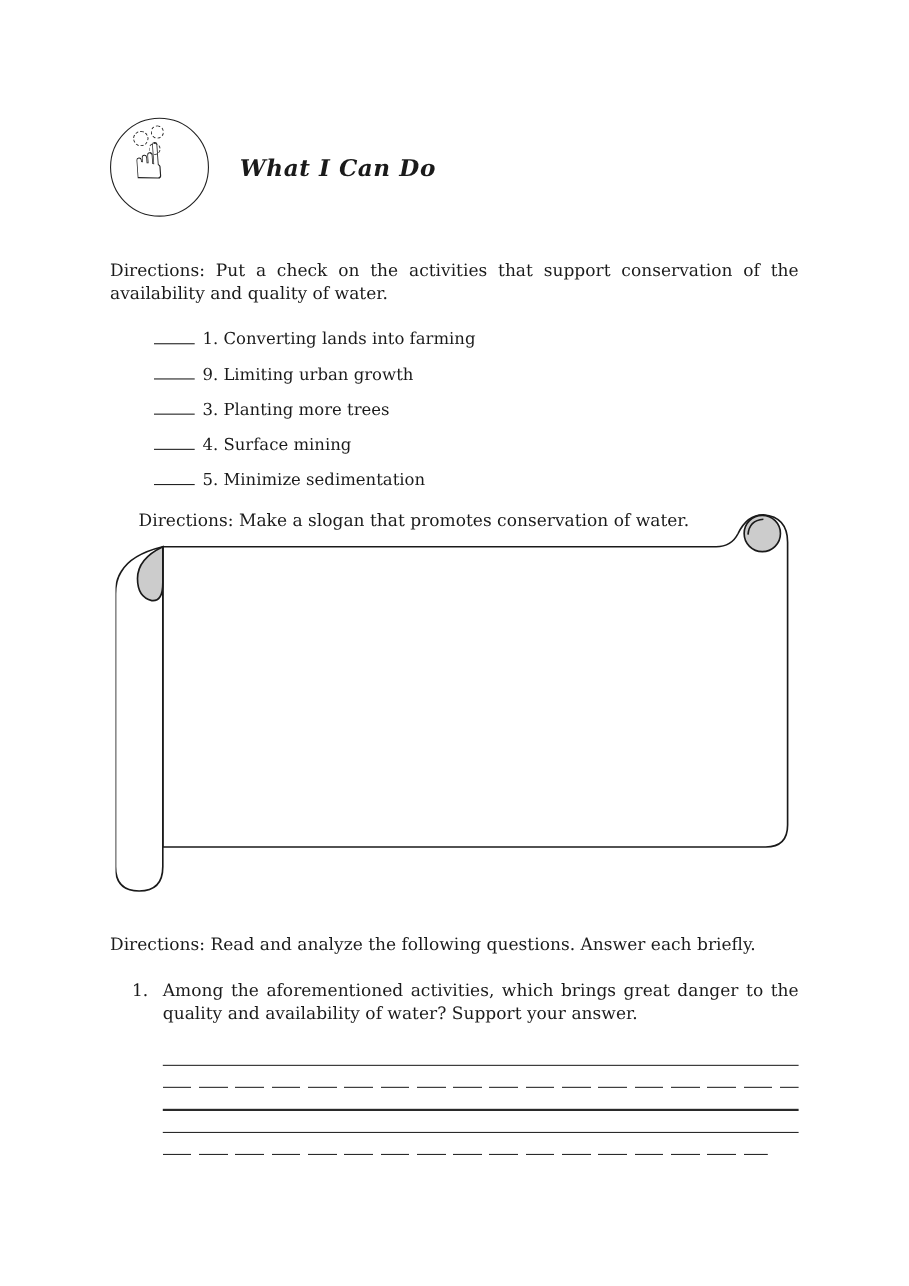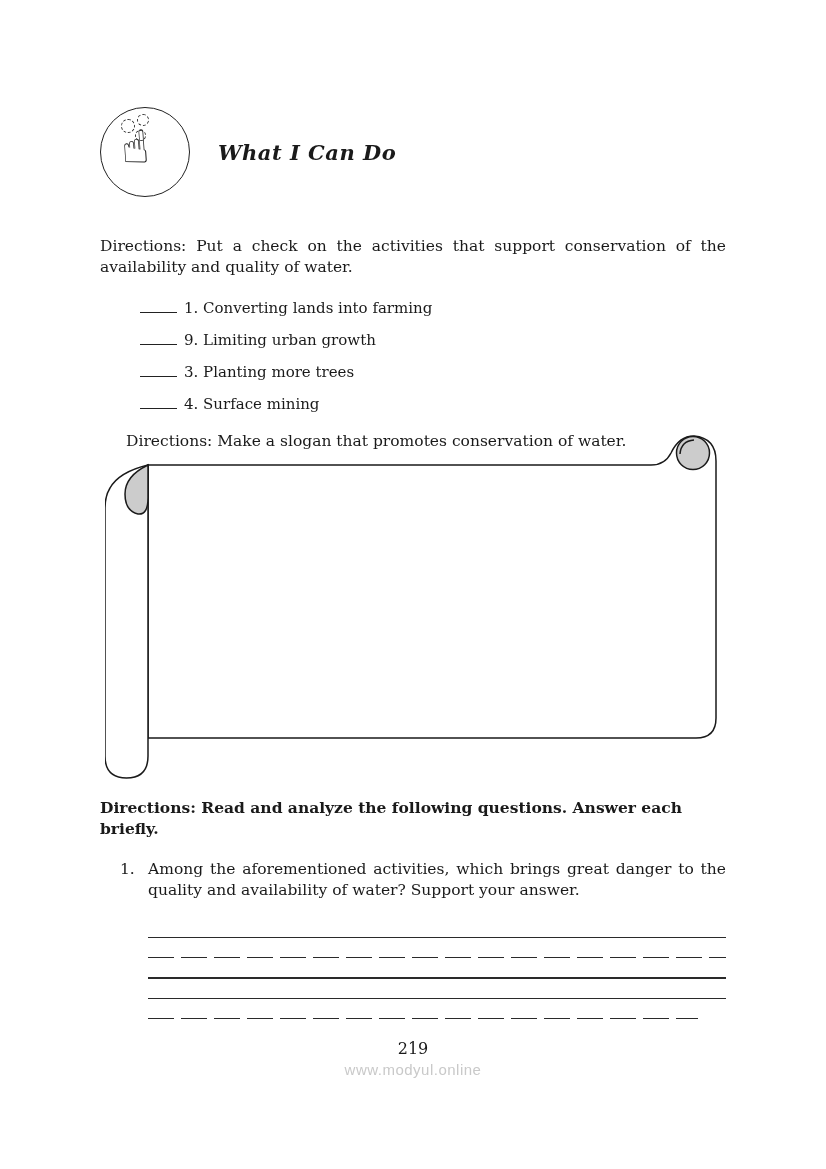--- a/index.html
+++ b/index.html
@@ -49,21 +49,21 @@
     letter-spacing:.5px;
   }
   
   .directions{
     margin:0;
     font-size:15.5px;
     line-height:21px;
   }
   .dir-1{margin-top:38px;text-align:justify;}
   .dir-2{margin-top:16px;margin-left:26px;}
-  .dir-3{margin-top:12px;font-weight:bold;}
+  .dir-3{margin-top:32px;}
   
   .checklist{
     list-style:none;
     margin:20px 0 0 40px;padding:0;
   }
   .check-item{
     font-size:15px;line-height:21px;
     margin-bottom:11px;
     white-space:nowrap;
   }
@@ -134,20 +134,23 @@
     </li>
     <li class="check-item">
       <span class="blank"></span><span>9. Limiting urban growth</span>
     </li>
     <li class="check-item">
       <span class="blank"></span><span>3. Planting more trees</span>
     </li>
     <li class="check-item">
       <span class="blank"></span><span>4. Surface mining</span>
     </li>
+    <li class="check-item">
+      <span class="blank"></span><span>5. Minimize sedimentation</span>
+    </li>
   </ul>
 
   <p class="directions dir-2">Directions: Make a slogan that promotes conservation of water.</p>
 
   <div class="scroll-wrap">
     <svg width="620" height="357" viewBox="0 0 620 357">
 
       <path class="ln" d="M43 37 L546 37 Q560 37 566 25 Q574 8 589 8 Q611 10 611 33 L611 290 Q611 310 591 310 L43 310 Z" fill="#ffffff"></path>
 
       <circle class="ln" cx="588" cy="25" r="16.5" fill="#cccccc"></circle>
@@ -169,18 +172,14 @@
   </ol>
 
   <div class="answer-lines">
     <div class="aline"></div>
     <div class="aline dashed"></div>
     <div class="aline"></div>
     <div class="aline"></div>
     <div class="aline dashed short"></div>
   </div>
 
-  <div class="footer">
-    <div class="page-number">219</div>
-    <div class="watermark">www.modyul.online</div>
-  </div>
 
 </div>
 
 </body></html>

